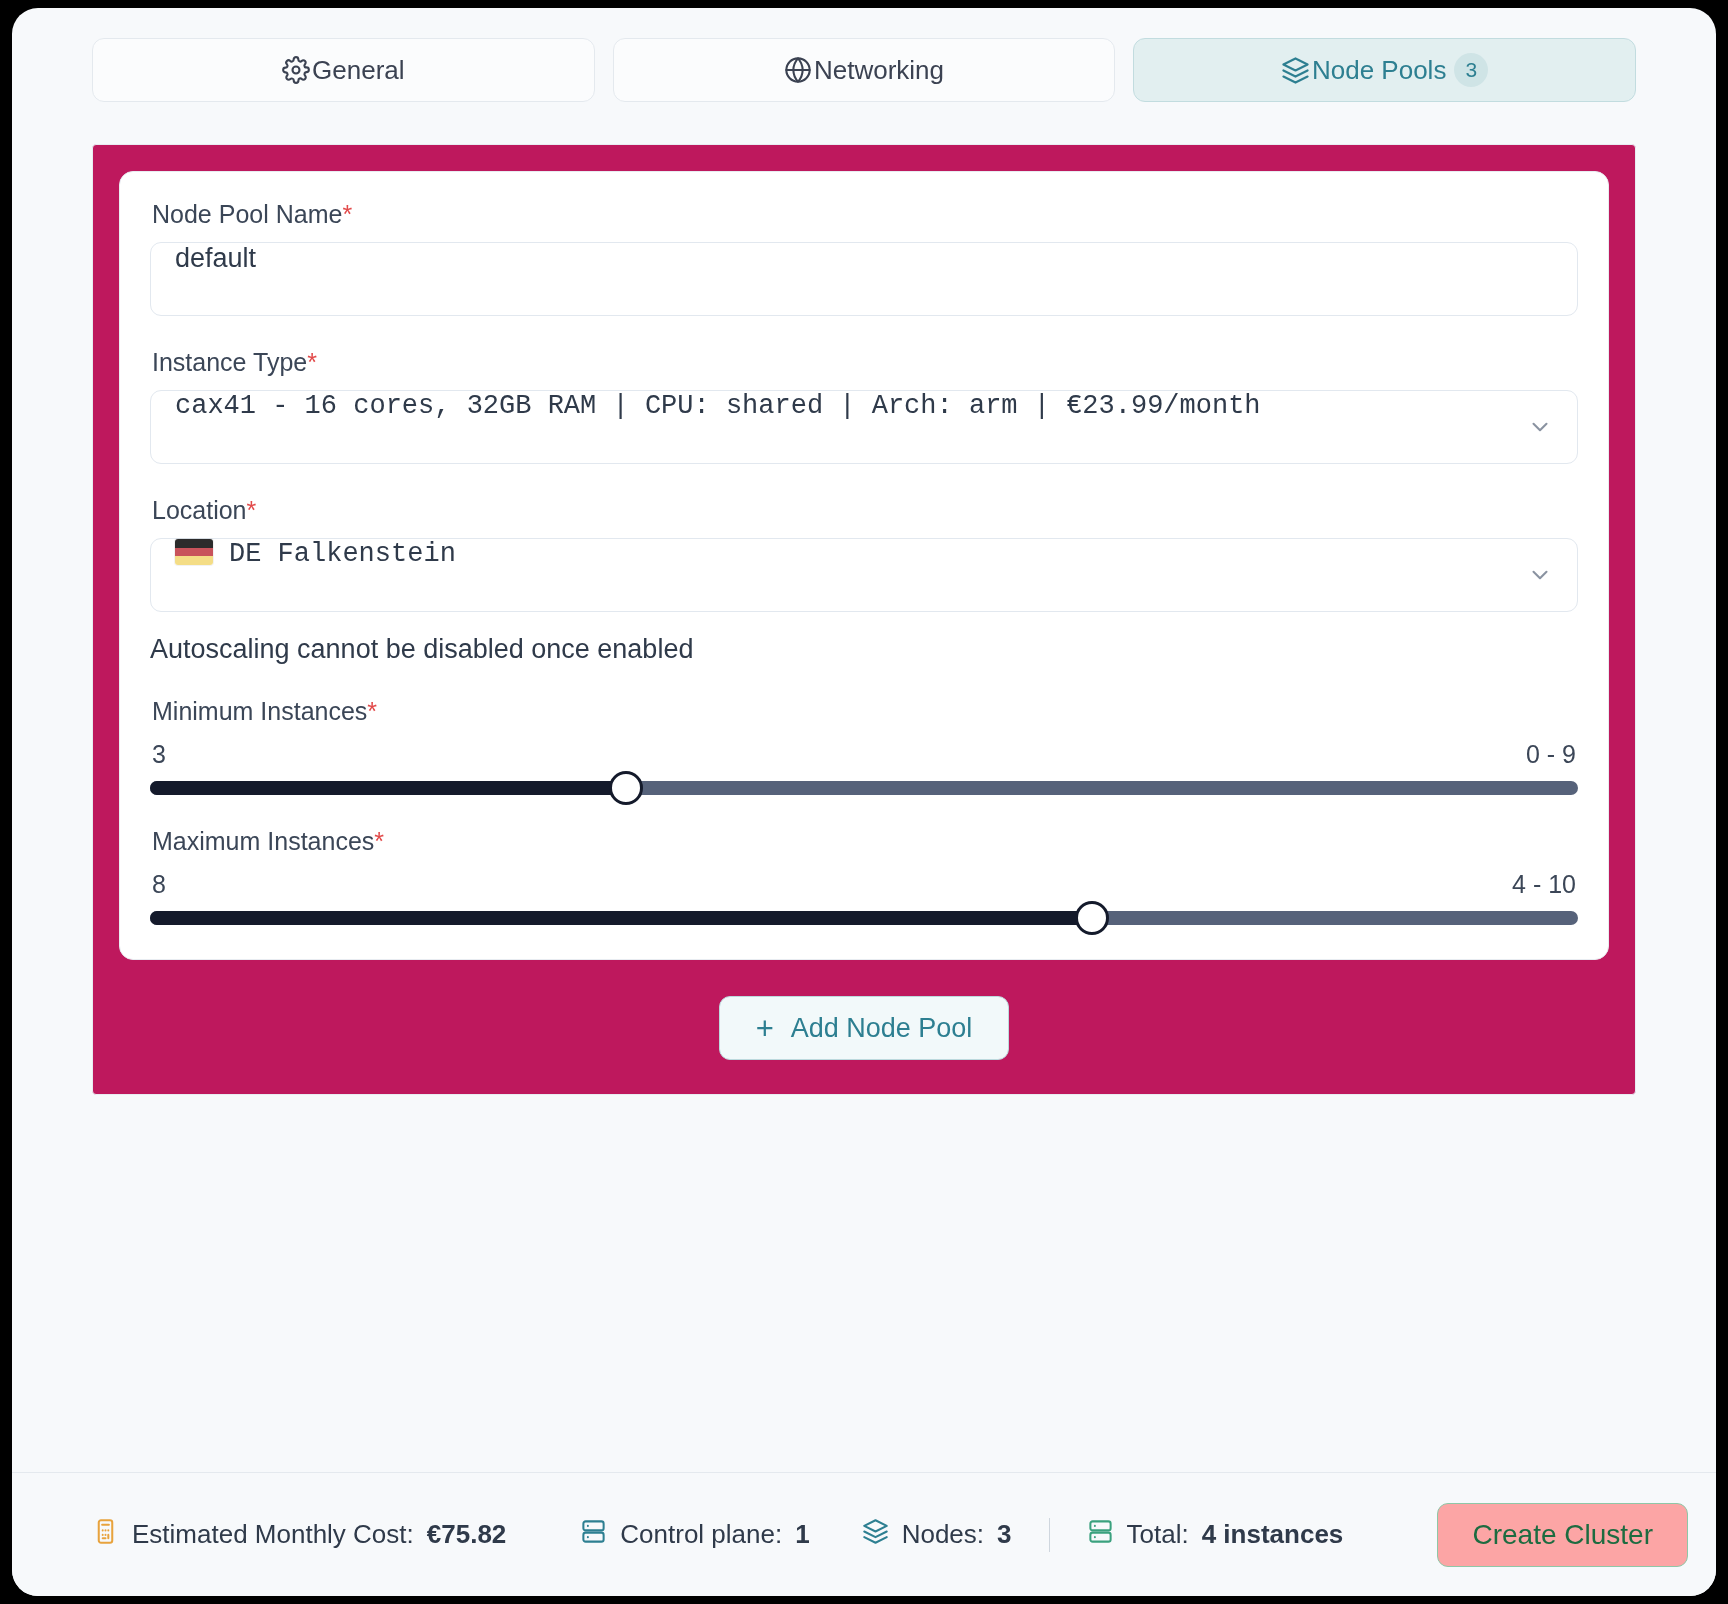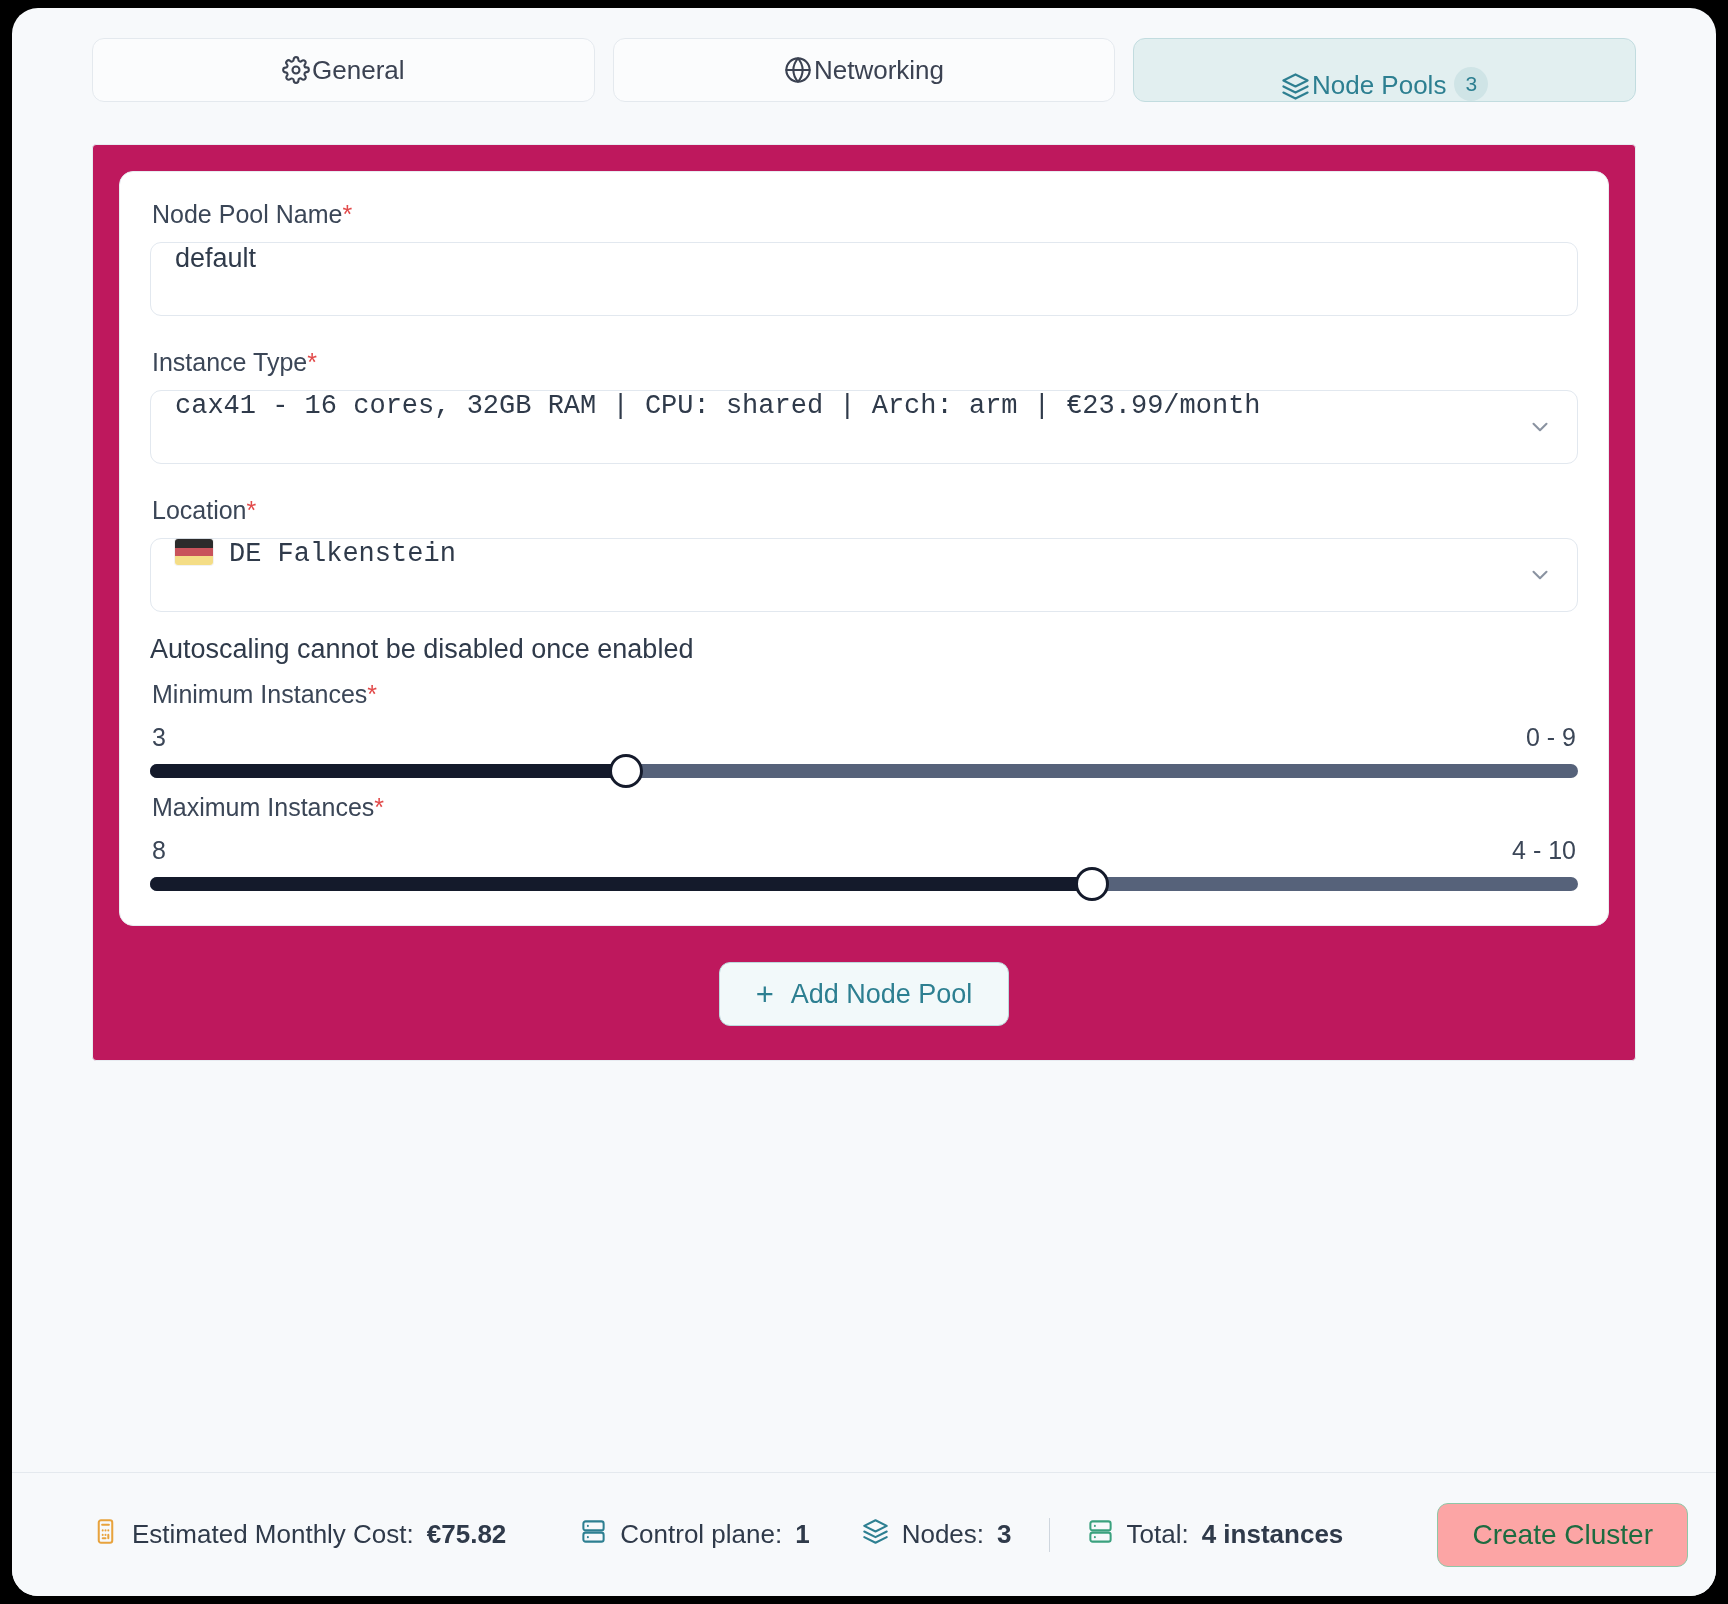--- a/index.html
+++ b/index.html
@@ -20,21 +20,21 @@
     display:flex;gap:18px;padding:30px 80px 0 80px;
   }
   .tab{
     flex:1;height:64px;border-radius:12px;
     display:flex;align-items:center;justify-content:center;gap:2px;
     font-size:26px;color:#3b4252;
     background:#fbfcfd;border:1px solid #e4e9ee;
     box-sizing:border-box;cursor:pointer;
   }
   .tab.active{
-    background:#e2eff0;border:1px solid #c2dcdf;color:#2d7f91;align-items:flex-end;
+    background:#e2eff0;border:1px solid #c2dcdf;color:#2d7f91;
   }
   .tab .ic{display:flex;align-items:center;justify-content:center;}
   .badge{
     margin-left:6px;min-width:34px;height:34px;border-radius:17px;
     background:#cfe4e6;color:#2d7f91;font-size:21px;
     display:flex;align-items:center;justify-content:center;padding:0 10px;
     box-sizing:border-box;
   }
   
   .panel{
@@ -82,21 +82,21 @@
     width:62px;height:34px;border-radius:17px;background:#a9d6bc;
     position:relative;flex:0 0 auto;cursor:pointer;
   }
   .switch .knob{
     position:absolute;top:3px;left:31px;width:28px;height:28px;
     border-radius:50%;background:#ffffff;
   }
   .toggle-label{font-size:27px;color:#9aa3b0;}
   .hint{font-size:27px;color:#2f3a4a;margin-top:22px;}
   
-  .slider-block{margin-top:15px;}
+  .slider-block{margin-top:32px;}
   .slider-head{
     display:flex;justify-content:space-between;align-items:baseline;
     font-size:25px;color:#3b4657;margin:14px 2px 12px 2px;
   }
   .track{
     position:relative;height:14px;border-radius:7px;background:#56627a;
   }
   .fill{position:absolute;left:0;top:0;height:14px;border-radius:7px;background:#141a2b;}
   .thumb{
     position:absolute;top:50%;transform:translate(-50%,-50%);

